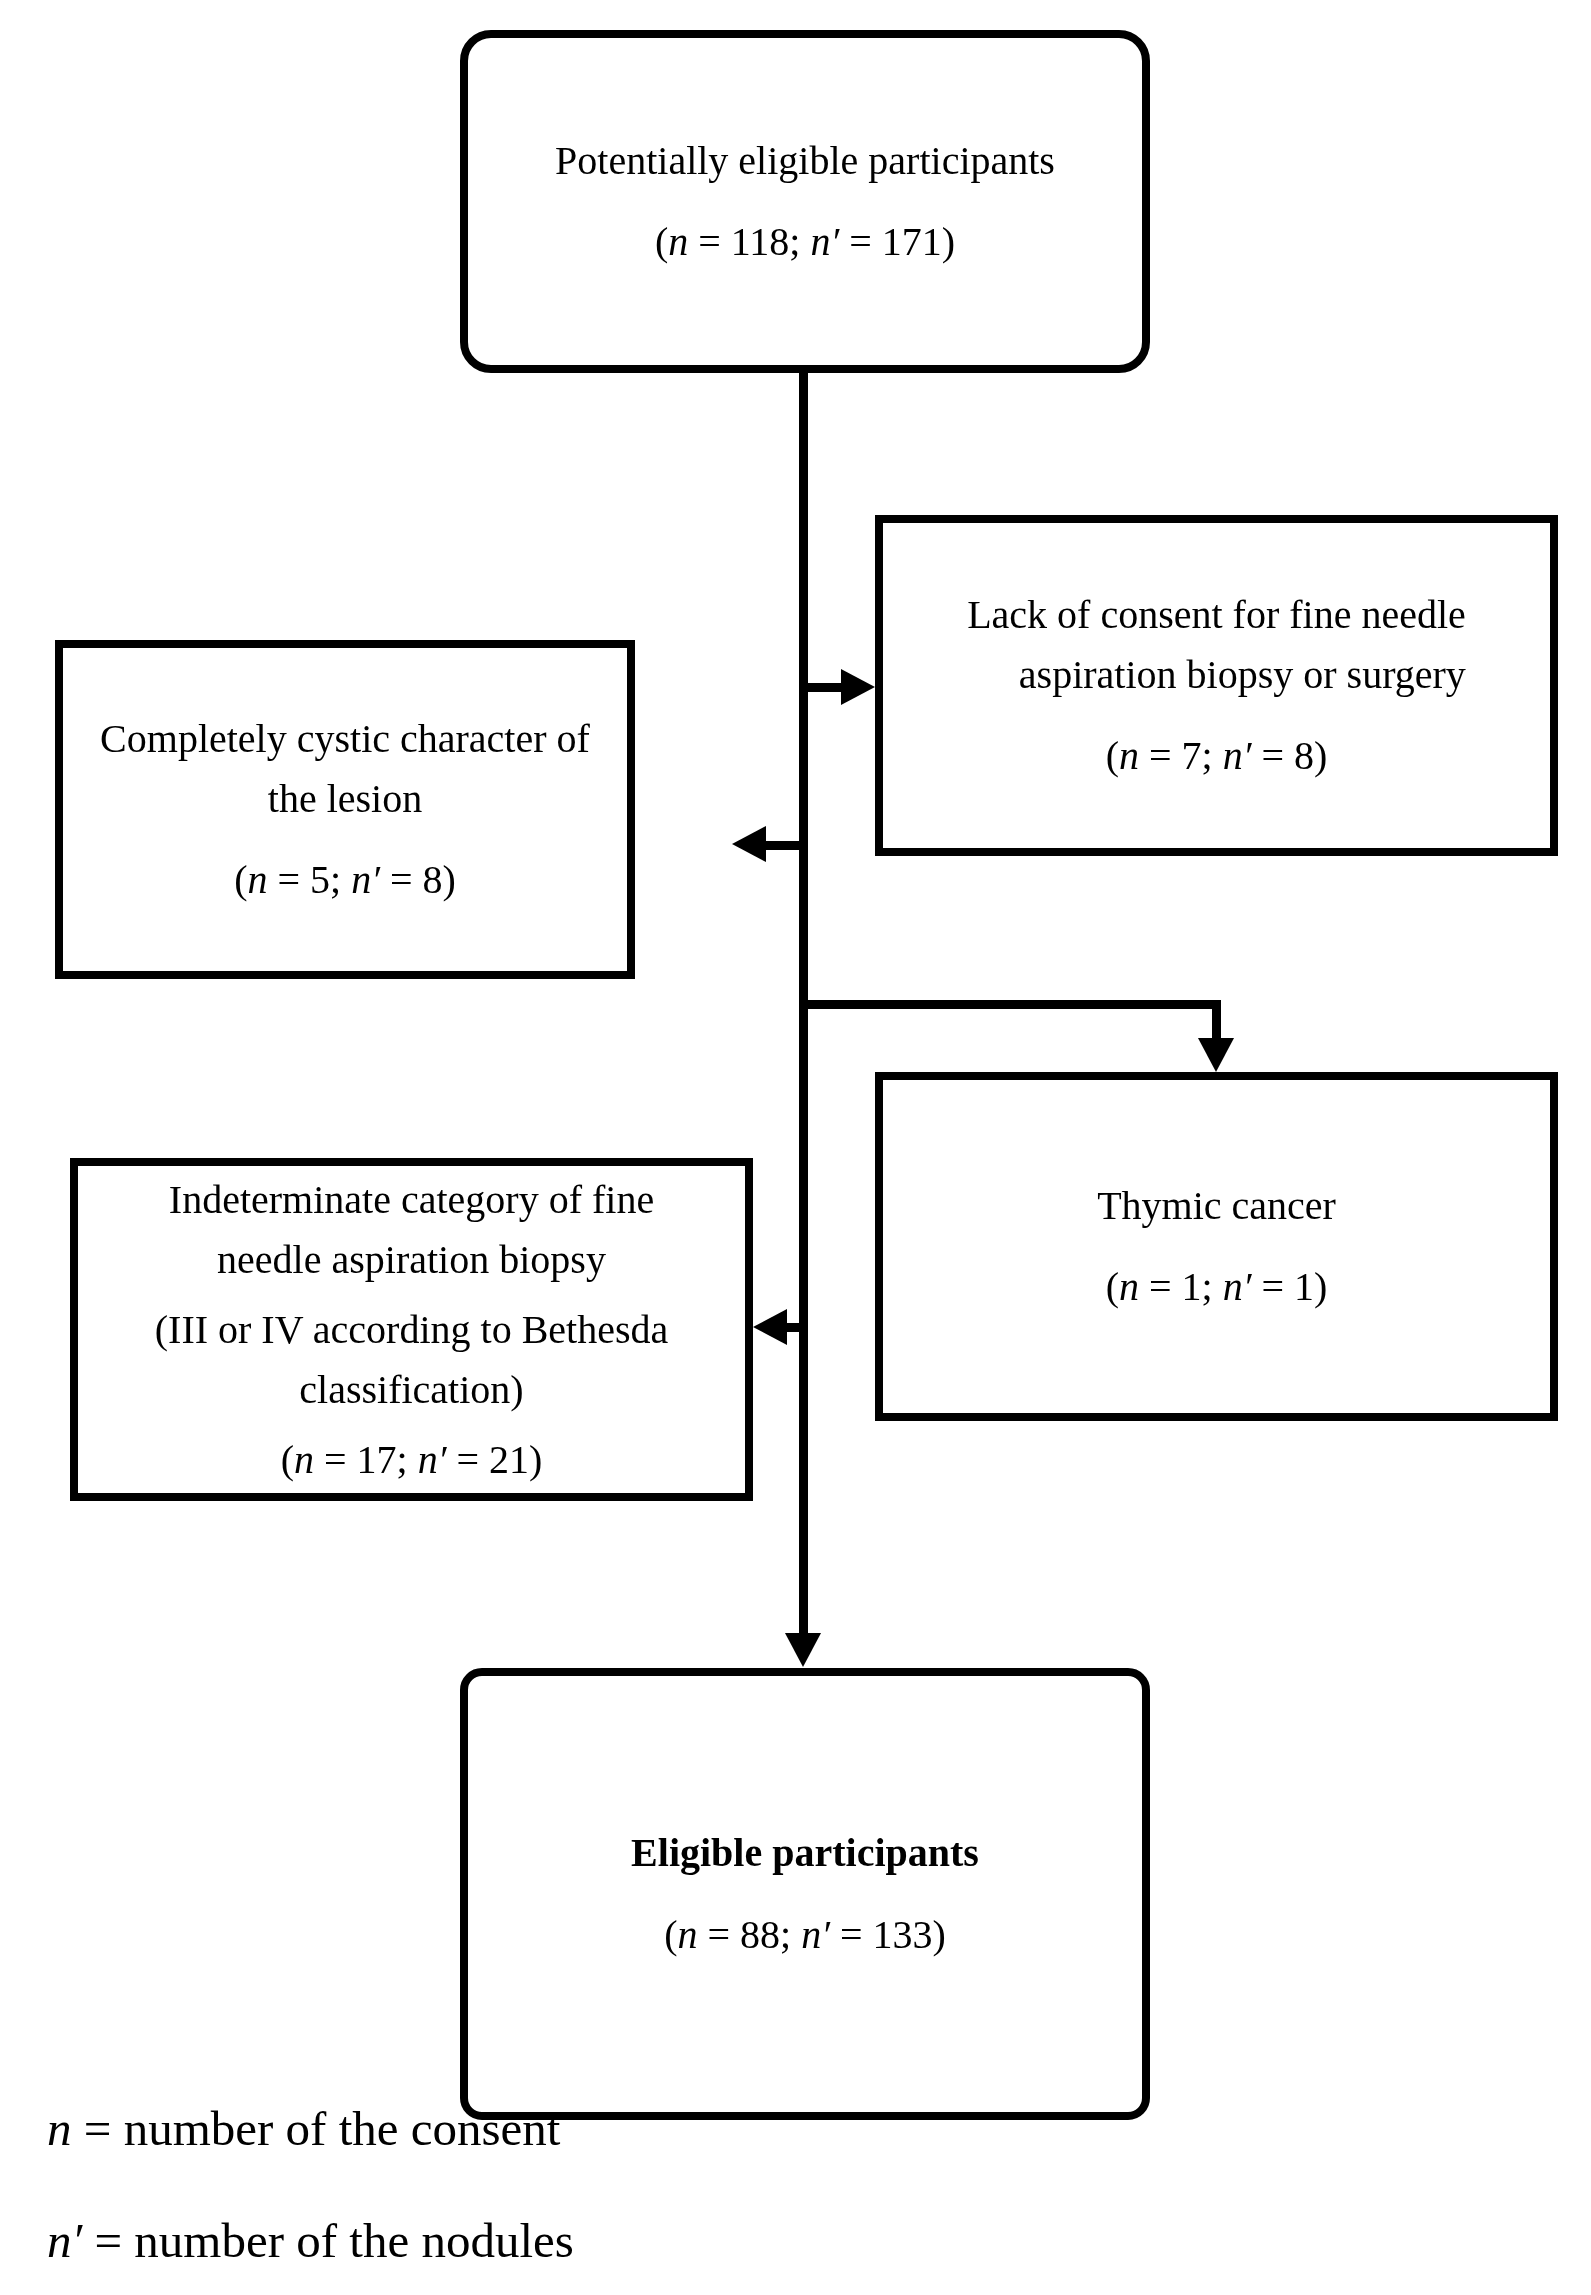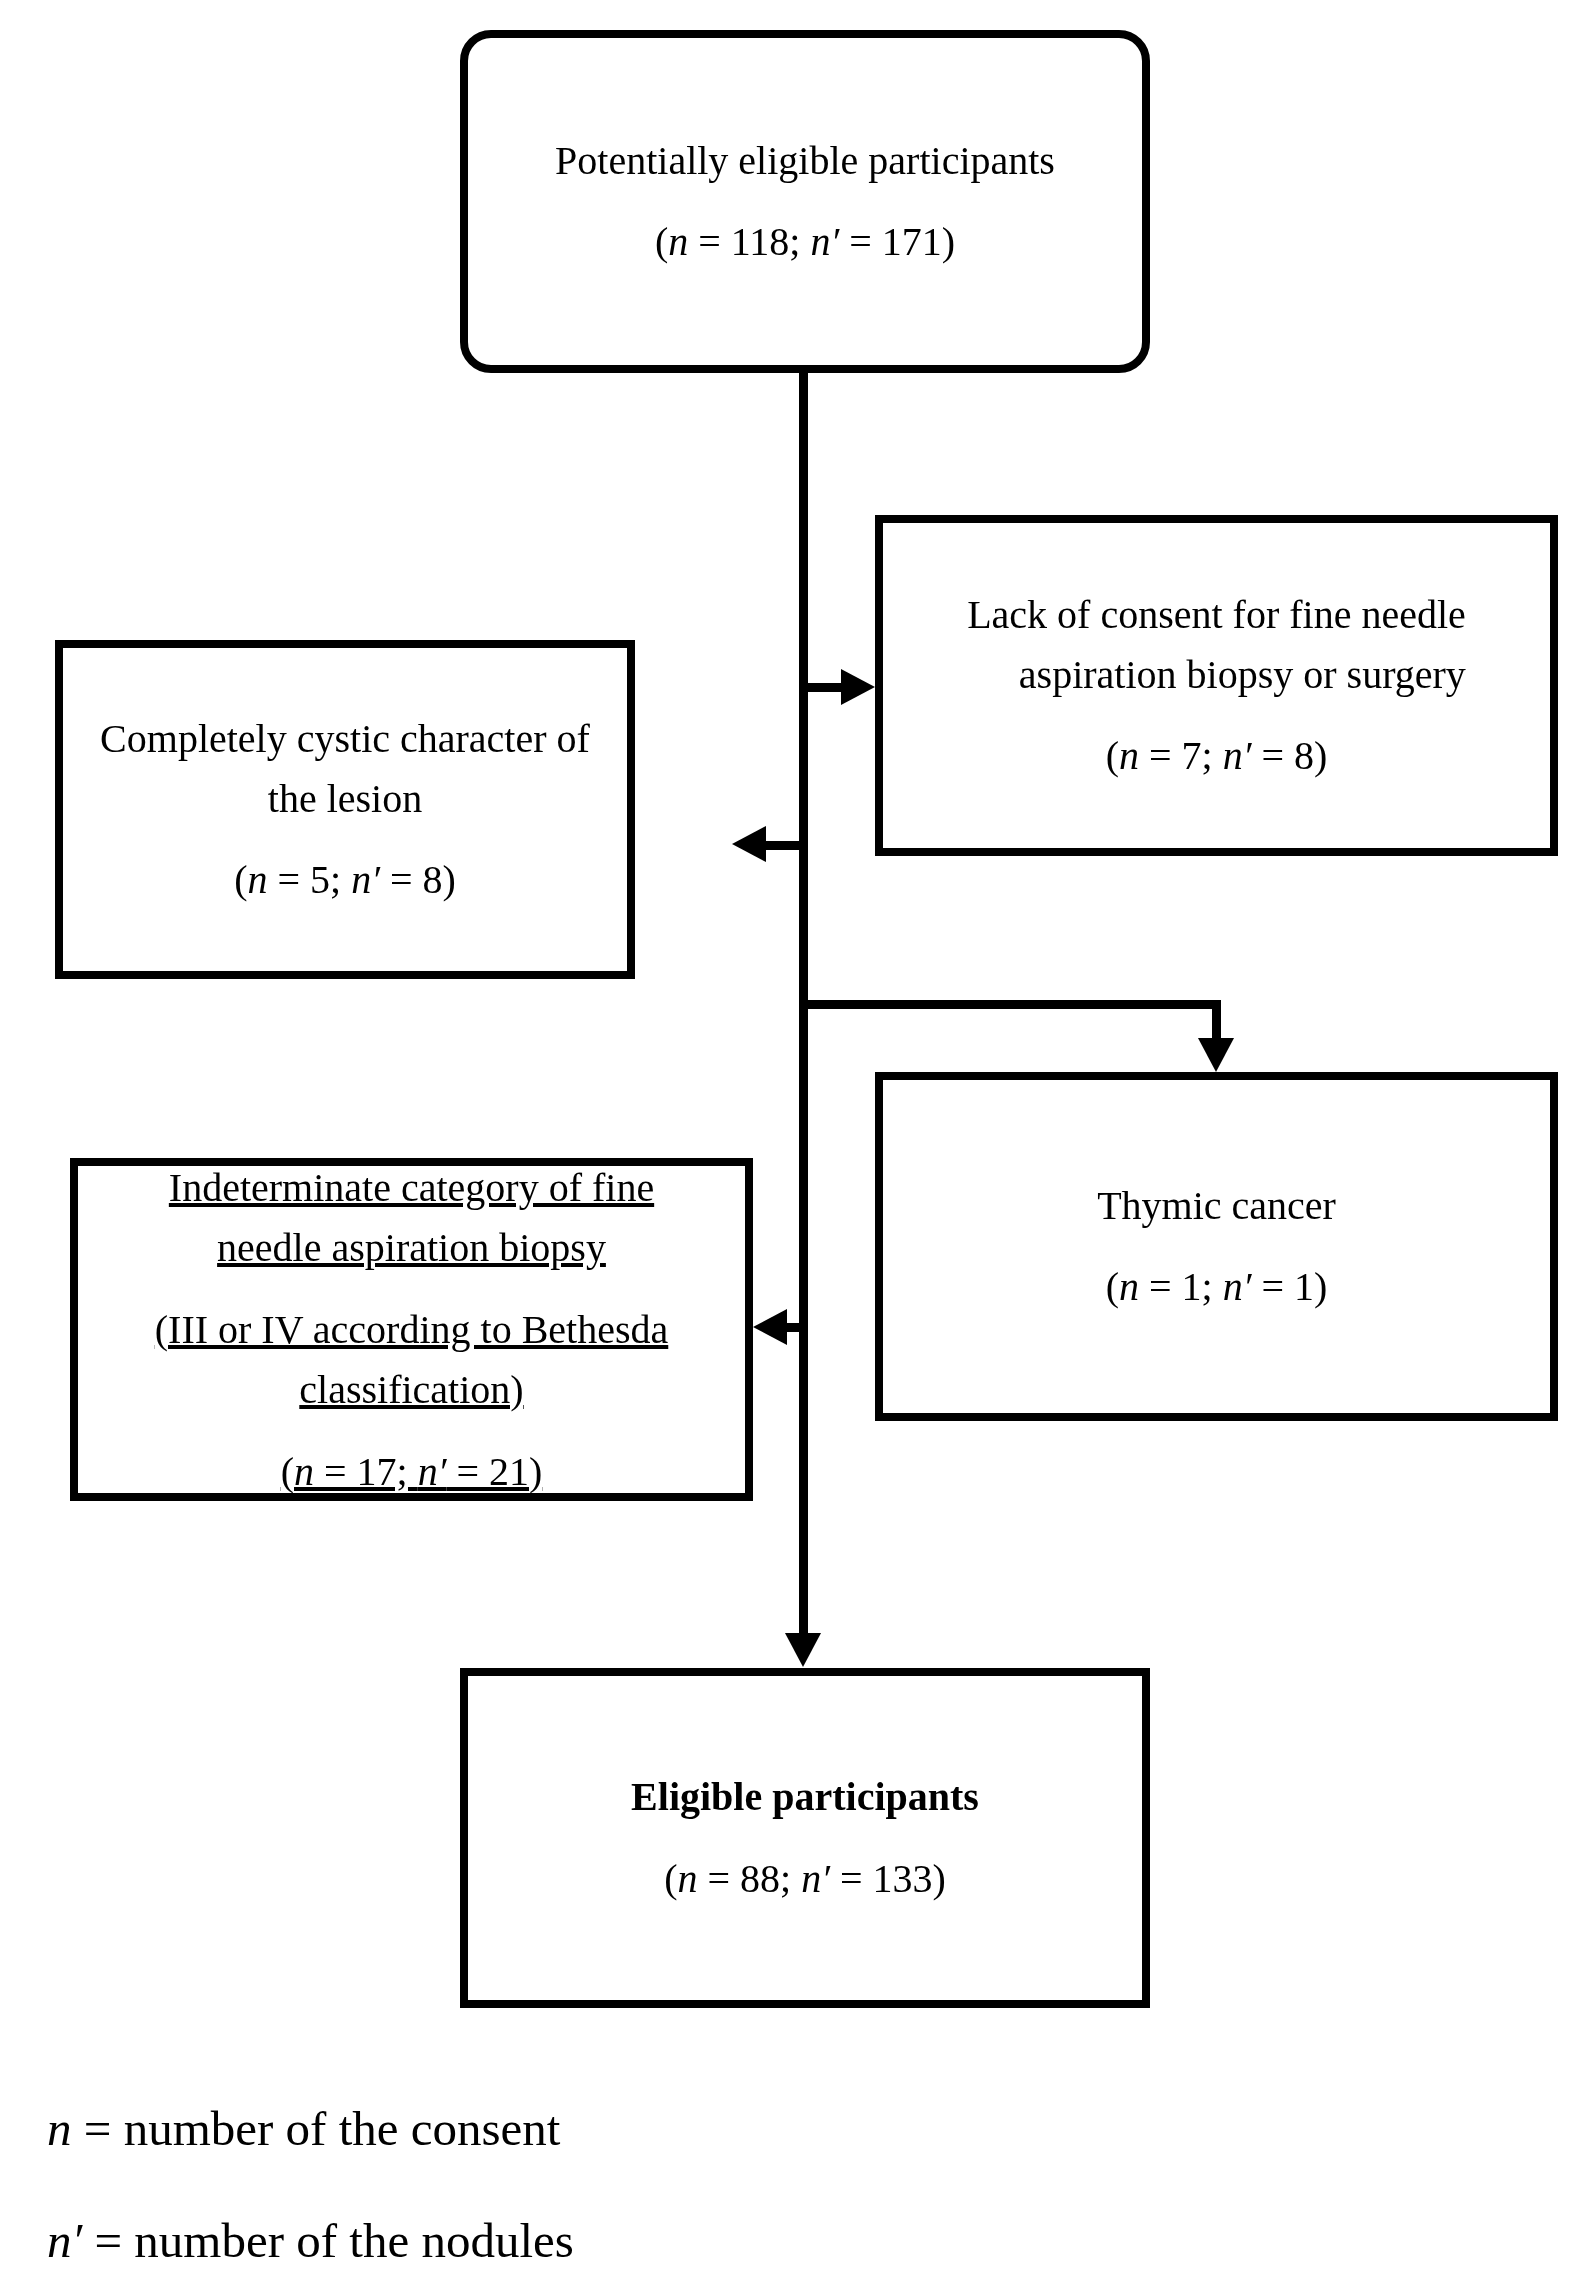--- a/index.html
+++ b/index.html
@@ -19,21 +19,21 @@
     background: #ffffff;
     display: flex;
     flex-direction: column;
     align-items: center;
     justify-content: center;
     text-align: center;
     font-size: 40px;
     line-height: 1.5;
     gap: 21.5px;
   }
-  .box.tight { gap: 22px; text-decoration: underline; }
+  .box.tight { gap: 10px; }
   .block { display: block; }
   .line { white-space: nowrap; }
   .bold-title .line { font-weight: bold; }
   .stat { white-space: nowrap; }
   .it { font-style: italic; }
   .hline, .vline { position: absolute; background: #000000; }
   .ah { position: absolute; width: 0; height: 0; }
   .ah-right { border-top: 18.7px solid transparent; border-bottom: 18.7px solid transparent; border-left: 34px solid #000000; }
   .ah-left  { border-top: 18.7px solid transparent; border-bottom: 18.7px solid transparent; border-right: 34px solid #000000; }
   .ah-down  { border-left: 18.7px solid transparent; border-right: 18.7px solid transparent; border-top: 34px solid #000000; }
@@ -84,21 +84,21 @@
       <div class="line">Indeterminate category of fine</div>
       <div class="line">needle aspiration biopsy</div>
     </div>
     <div class="block">
       <div class="line">(III or IV according to Bethesda</div>
       <div class="line">classification)</div>
     </div>
     <div class="stat"><span>(</span><span class="it">n</span><span> = 17; </span><span class="it">n′</span><span> = 21)</span></div>
   </div>
 
-  <div class="box bold-title" style="left:460px; top:1668px; width:690px; height:340px;">
+  <div class="box bold-title" style="left:460px; top:1668px; width:690px; height:452px;border-radius:22px;">
     <div class="block">
       <div class="line">Eligible participants</div>
     </div>
     <div class="stat"><span>(</span><span class="it">n</span><span> = 88; </span><span class="it">n′</span><span> = 133)</span></div>
   </div>
 
   <div class="vline" style="left:799px; top:373px; width:8.6px; height:1263px;"></div>
   <div class="ah ah-down" style="left:785px; top:1633px;"></div>
 
   <div class="hline" style="left:799px; top:683px; width:44px; height:8.6px;"></div>

